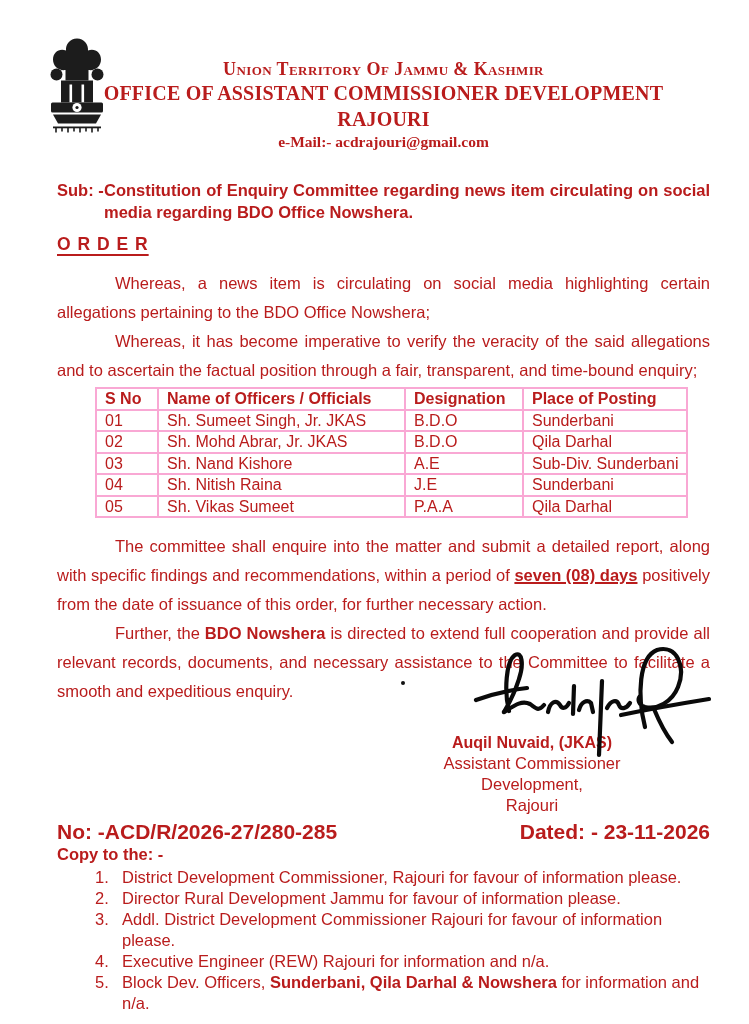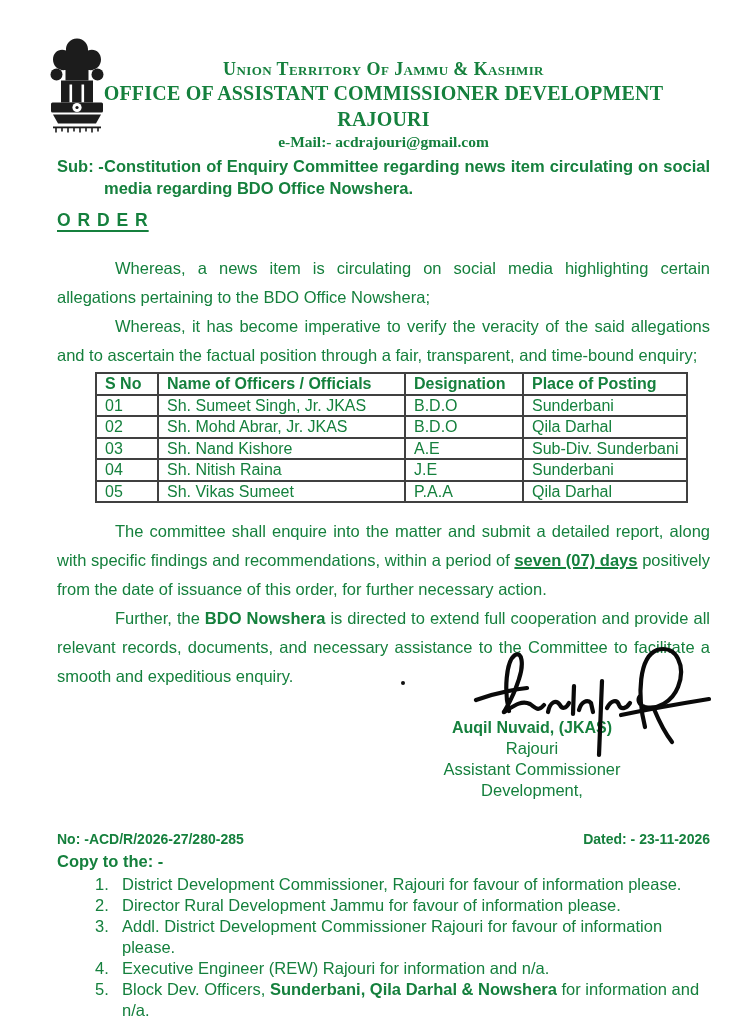--- a/index.html
+++ b/index.html
@@ -1,77 +1,77 @@
 <!DOCTYPE html>
 <html><head>
 <meta charset="utf-8">
 <style>
   html,body{margin:0;padding:0;background:#e8e8e8;}
   .page{
     position:relative;
     width:749px;height:1024px;
     background:#ffffff;
     font-family:"Liberation Sans",sans-serif;
-    color:#15803d;
+    color:#b91c1c;
     overflow:hidden;
     box-shadow:0 0 4px rgba(0,0,0,.25);
   }
   .content{position:absolute;inset:0;padding:58px 39px 0 57px;box-sizing:border-box;}
 
   
   .emblem{position:absolute;left:44px;top:37px;width:66px;height:99px;}
   .hdr{text-align:center;font-family:"Liberation Serif",serif;font-weight:bold;}
   .hdr-l1{font-size:18px;line-height:22px;font-variant:small-caps;letter-spacing:.4px;}
   .hdr-l2{font-size:20px;line-height:26px;letter-spacing:.2px;}
   .hdr-l3{font-size:15.5px;line-height:20px;}
 
   
-  .sub-row{display:flex;margin-top:4px;font-weight:bold;font-size:16.5px;line-height:21.5px;}
+  .sub-row{display:flex;margin-top:28px;font-weight:bold;font-size:16.5px;line-height:21.5px;}
   .sub-label{width:47px;flex-shrink:0;}
   .sub-text{flex:1;text-align:justify;}
 
   
   .order-h{
     margin-top:9px;text-align:left;font-weight:bold;font-size:17.5px;line-height:24px;
     letter-spacing:1px;
   }
   .order-h span{text-decoration:underline;text-decoration-thickness:2px;text-underline-offset:4px;}
 
   
-  .body-text{margin-top:22px;font-size:16.5px;line-height:29px;text-align:justify;}
+  .body-text{margin-top:13px;font-size:16.5px;line-height:29px;text-align:justify;}
   .body-text p{margin:0;text-indent:58px;}
   .b{font-weight:bold;}
   .bu{font-weight:bold;text-decoration:underline;text-decoration-thickness:2px;}
 
   
   table.committee{
     border-collapse:collapse;margin:2px 0 0 38px;
     font-size:16px;
   }
   table.committee th,table.committee td{
-    border:2px solid #404040;padding:0 8px;line-height:19.5px;height:19.5px;
+    border:2px solid #f9a8d4;padding:0 8px;line-height:19.5px;height:19.5px;
     text-align:left;white-space:nowrap;margin-top:16px;
   }
   table.committee th{font-weight:bold;}
   col.c0{width:62px;}col.c1{width:247px;}col.c2{width:118px;}col.c3{width:158px;}
   td.center{text-align:center;}
 
   .after-table{margin-top:14px;}
 
   
   .sig-svg{position:absolute;right:36px;top:643px;width:240px;height:122px;pointer-events:none;}
   .stray-dot{position:absolute;left:401px;top:681px;width:4px;height:4px;border-radius:50%;background:#111;}
   .signoff{
     margin:26px 39px 0 auto;width:278px;text-align:center;
     font-size:16.5px;line-height:21px;
   }
   .signoff .name{font-weight:bold;font-size:16px;}
 
   
-  .ref-row{display:flex;justify-content:space-between;margin-top:27px;font-weight:bold;font-size:14px;line-height:22px;}
+  .ref-row{display:flex;justify-content:space-between;margin-top:5px;font-weight:bold;font-size:21px;line-height:22px;}
   .copy-head{font-weight:bold;font-size:16.5px;line-height:22px;}
   .copy-list{margin-top:2px;}
   .copy-item{display:flex;padding-left:38px;font-size:16.5px;line-height:21px;}
   .copy-num{width:27px;flex-shrink:0;}
   .copy-text{flex:1;}
 </style>
 </head>
 <body>
 
 <div class="page">
@@ -163,28 +163,28 @@
         <tr>
           <td class="center">05</td>
           <td>Sh. Vikas Sumeet</td>
           <td>P.A.A</td>
           <td>Qila Darhal</td>
         </tr>
       </tbody>
     </table>
 
     <div class="body-text after-table">
-      <p><span>The committee shall enquire into the matter and submit a detailed report, along with specific findings and recommendations, within a period of </span><span class="bu">seven (07) days</span><span> positively from the date of issuance of this order, for further necessary action.</span></p>
+      <p><span>The committee shall enquire into the matter and submit a detailed report, along with specific findings and recommendations, within a period of </span><span class="bu">seven (08) days</span><span> positively from the date of issuance of this order, for further necessary action.</span></p>
       <p><span>Further, the </span><span class="b">BDO Nowshera</span><span> is directed to extend full cooperation and provide all relevant records, documents, and necessary assistance to the Committee to facilitate a smooth and expeditious enquiry.</span></p>
     </div>
 
     <div class="signoff">
       <div class="name">Auqil Nuvaid, (JKAS)</div>
+      <div>Assistant Commissioner Development,</div>
       <div>Rajouri</div>
-      <div>Assistant Commissioner Development,</div>
     </div>
 
     <div class="ref-row">
       <span>No: -ACD/R/2026-27/280-285</span>
       <span>Dated: - 23-11-2026</span>
     </div>
 
     <div class="copy-head">Copy to the: -</div>
     <div class="copy-list">
       <div class="copy-item">

